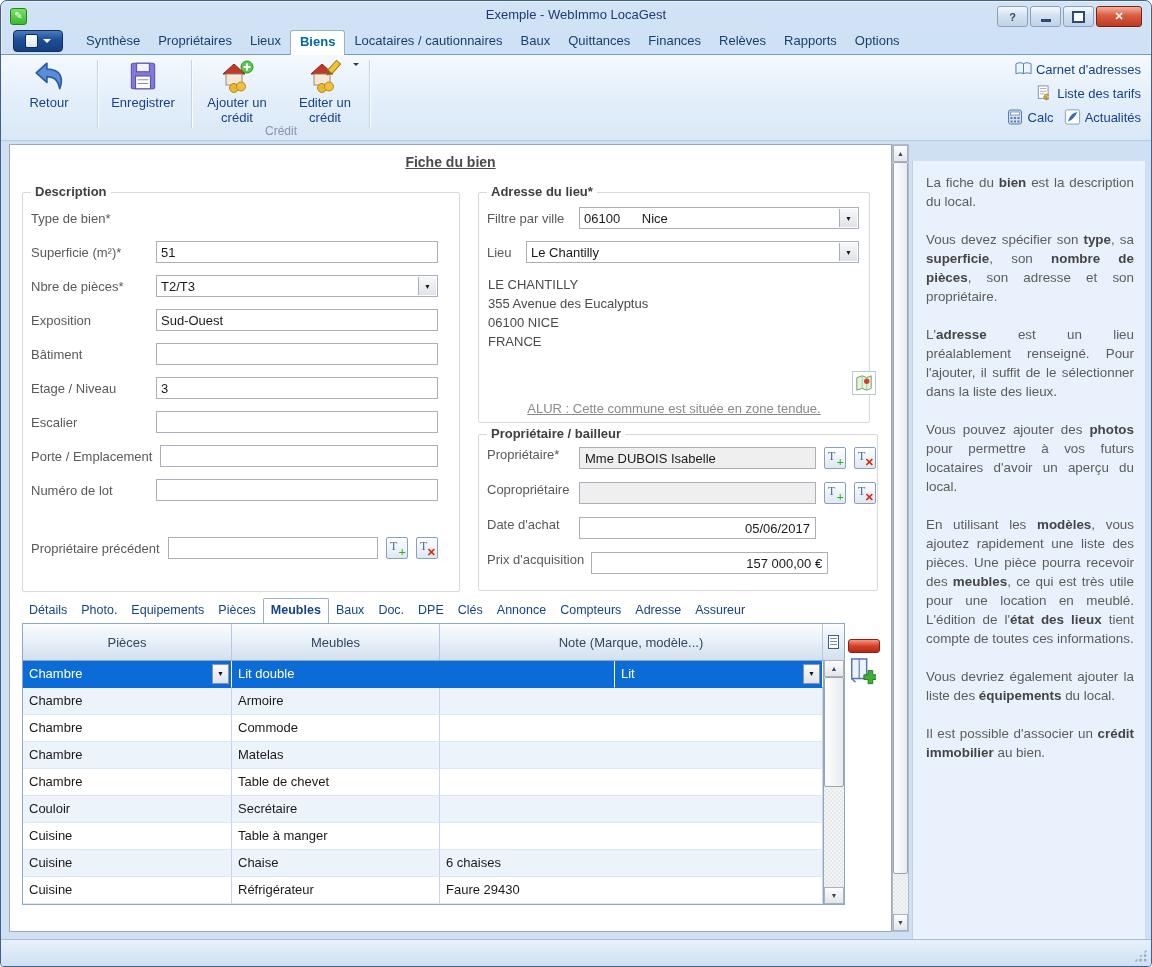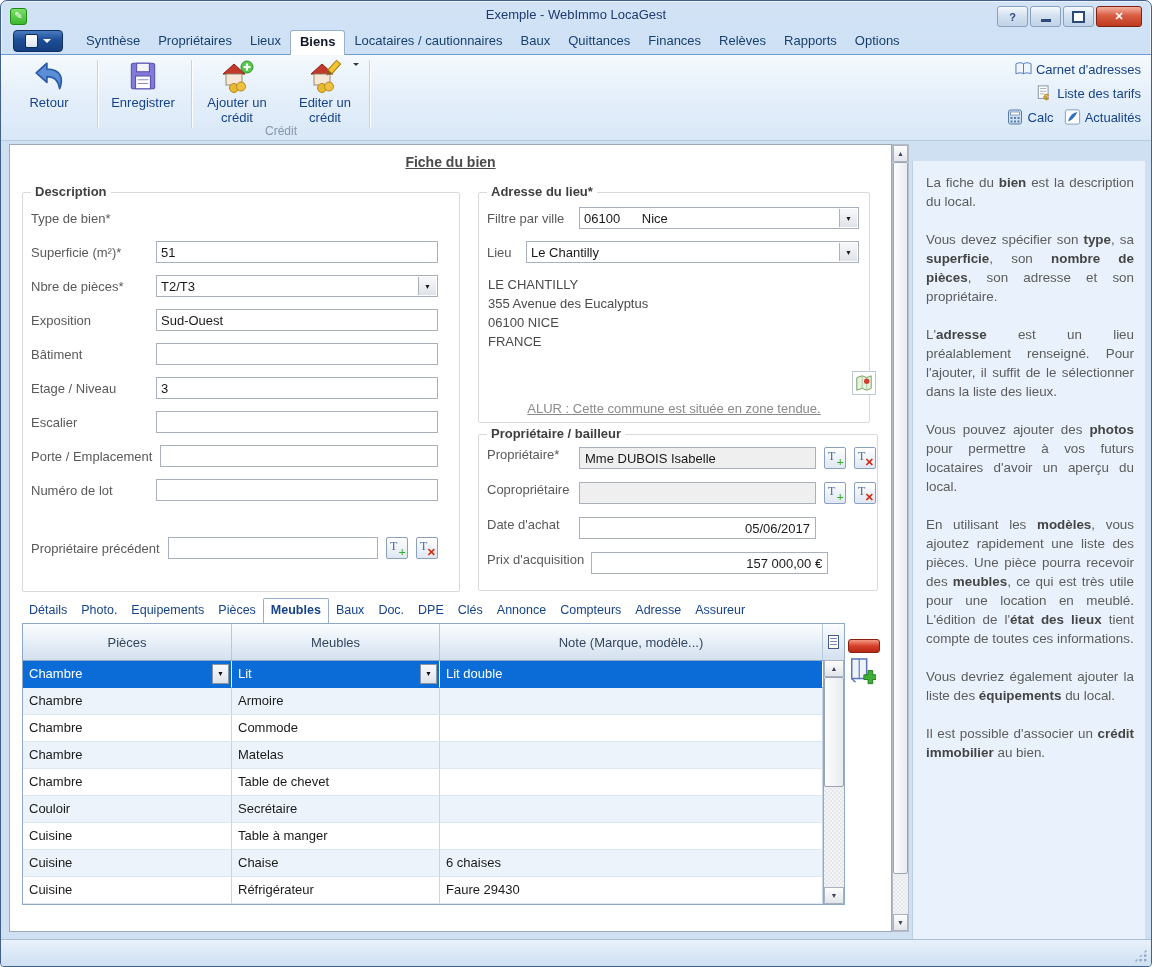--- a/index.html
+++ b/index.html
@@ -22,21 +22,21 @@
   .glyph-max{display:block;width:9px;height:8px;border:2px solid #2d4a74;background:#fff;}
   
   .menubar{position:absolute;top:30px;left:0;right:0;height:24px;border-bottom:1px solid #6f9bd0;
            display:flex;align-items:flex-end;padding-left:8px;box-sizing:border-box;}
   .appbtn{width:48px;height:20px;margin:0 14px 2px 4px;border:1px solid #0f2f60;border-radius:4px;
           background:linear-gradient(#4a7cc0,#1d4e96 45%,#163f80);display:flex;align-items:center;justify-content:center;gap:5px;}
   .appbtn .doc{width:11px;height:12px;background:linear-gradient(#fff,#d9e4f2);border-radius:2px;border:1px solid #0d2c5c;}
   .appbtn .caret{width:0;height:0;border:4px solid transparent;border-top-color:#fff;margin-top:4px;}
   .menu-tab{padding:3px 9px 5px;color:#17406f;white-space:nowrap;}
   .menu-tab.active{background:#fff;border:1px solid #98b0cc;border-bottom:none;border-radius:3px 3px 0 0;
-                   font-weight:bold;color:#0f172a;margin-bottom:-1px;padding-bottom:6px;}
+                   font-weight:bold;color:#0369a1;margin-bottom:-1px;padding-bottom:6px;}
   
   .ribbon{position:absolute;top:54px;left:0;right:0;height:85px;
           background:linear-gradient(#f4f9fd,#e3eefa 55%,#d9e8f7);border-bottom:1px solid #b7cbe2;}
   .rsep{position:absolute;top:5px;bottom:12px;width:1px;background:#c3d4e8;box-shadow:1px 0 0 #fdfdfe;}
   .rbtn{position:absolute;top:4px;width:84px;display:flex;flex-direction:column;align-items:center;gap:2px;
         color:#15428b;text-align:center;line-height:15px;}
   .rbtn svg{width:34px;height:34px;}
   .rgroup-label{position:absolute;bottom:2px;text-align:center;font-size:12px;color:#8695ab;}
   .dd-caret{width:0;height:0;border:3px solid transparent;border-top-color:#3a3a3a;position:absolute;}
   .side-tools{position:absolute;right:10px;top:6px;display:flex;flex-direction:column;gap:8px;align-items:flex-end;}
@@ -426,22 +426,22 @@
           <div class="hcell tc1">Pièces</div>
           <div class="hcell tc2">Meubles</div>
           <div class="hcell tc3">Note (Marque, modèle...)</div>
           <div class="hcell tc4">
               <span class="hdr-ic"></span>
             </div>
         </div>
         <div>
             <div class="trow sel">
               <div class="tcell tc1">Chambre<span class="row-dd">▼</span></div>
+              <div class="tcell tc3">Lit double</div>
               <div class="tcell tc2">Lit<span class="row-dd">▼</span></div>
-              <div class="tcell tc3">Lit double</div>
             </div>
             <div class="trow alt">
               <div class="tcell tc1">Chambre</div>
               <div class="tcell tc2">Armoire</div>
               <div class="tcell tc3"></div>
             </div>
             <div class="trow">
               <div class="tcell tc1">Chambre</div>
               <div class="tcell tc2">Commode</div>
               <div class="tcell tc3"></div>

